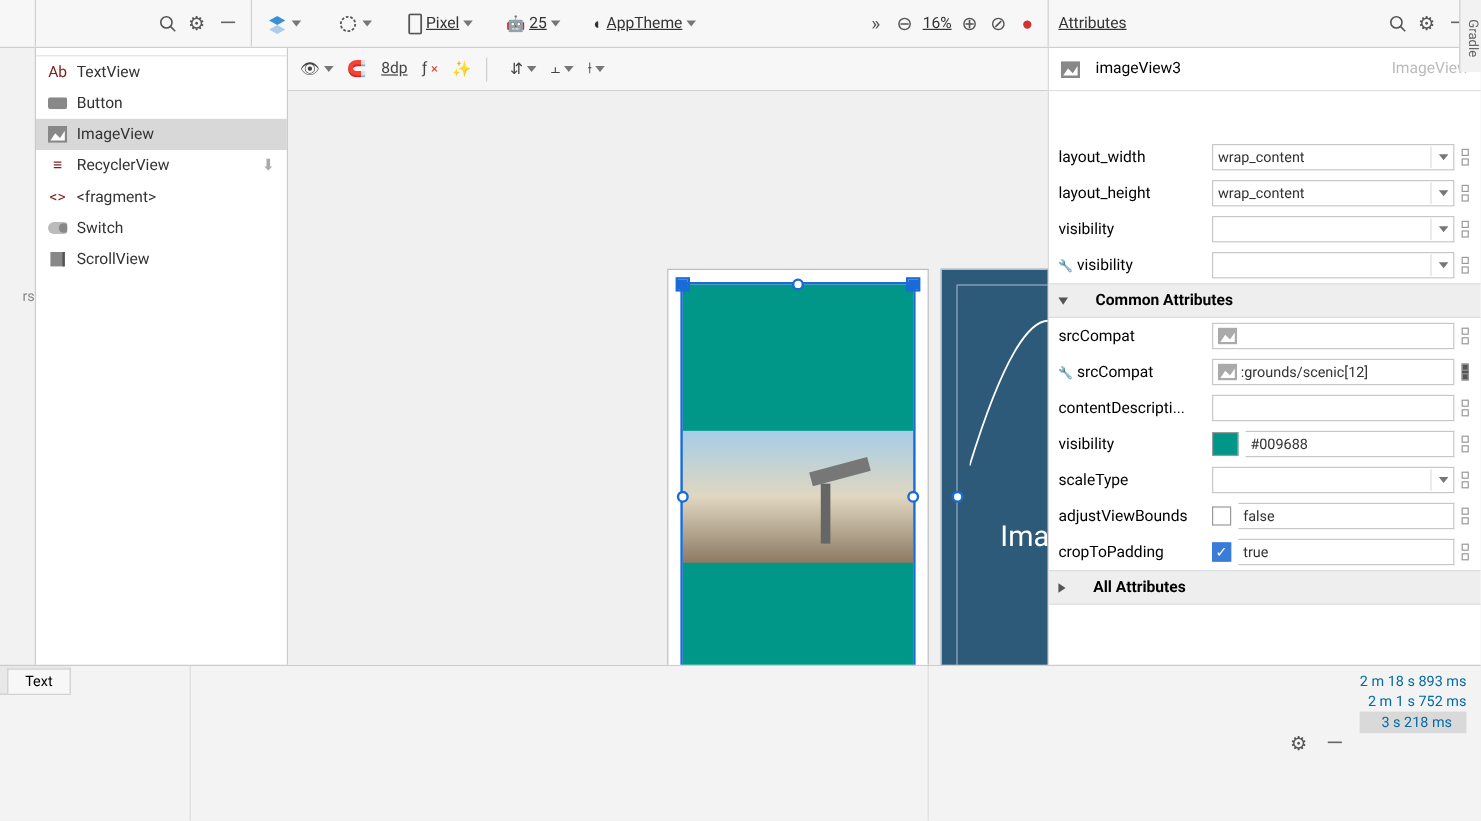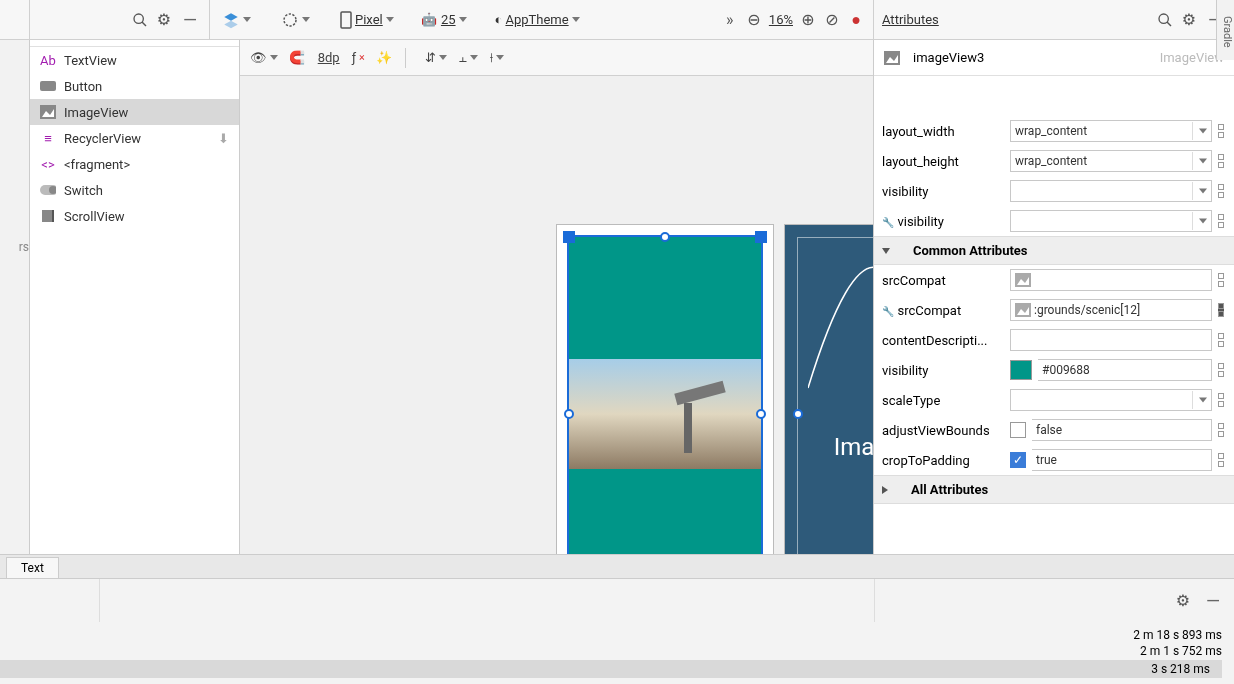--- a/index.html
+++ b/index.html
@@ -17,21 +17,21 @@
 .minus-btn { font-size: 18px; color: #666; cursor: pointer; padding: 0 4px; }
 
 
 .middle { display: flex; flex: 1; min-height: 0; }
 
 
 .palette { width: 210px; border-right: 1px solid #ccc; background: #fff; display: flex; flex-direction: column; }
 .palette-top { height: 7px; border-bottom: 1px solid #e0e0e0; }
 .palette-item { display: flex; align-items: center; gap: 8px; padding: 4px 10px; height: 26px; font-size: 13px; color: #333; cursor: pointer; }
 .palette-item.sel { background: #d8d8d8; }
-.pi-icon { width: 16px; height: 14px; display: inline-flex; align-items: center; justify-content: center; color: #a21caf; }
+.pi-icon { width: 16px; height: 14px; display: inline-flex; align-items: center; justify-content: center; color: #7f1d1d; }
 
 
 .left-stub { width: 30px; border-right: 1px solid #ccc; background: #f2f2f2; color: #888; font-size: 12px; padding-top: 200px; text-align: right; }
 
 
 .canvas-area { flex: 1; display: flex; flex-direction: column; border-right: 1px solid #ccc; }
 .design-toolbar { height: 36px; display: flex; align-items: center; gap: 12px; padding: 0 10px; border-bottom: 1px solid #d0d0d0; background: #f7f7f7; font-size: 13px; color: #444; }
 .dt-item { display: inline-flex; align-items: center; gap: 3px; cursor: pointer; }
 .canvas-surface { flex: 1; position: relative; background: #f0f0f0; overflow: hidden; }
 
@@ -75,28 +75,28 @@
 .attr-section .tri { width: 0; height: 0; border-left: 4px solid transparent; border-right: 4px solid transparent; border-top: 6px solid #555; }
 .attr-section.coll .tri { border-top: 4px solid transparent; border-bottom: 4px solid transparent; border-left: 6px solid #555; border-right: none; }
 .colorbox { width: 22px; height: 20px; border: 1px solid #999; margin-right: 0; }
 .chk { width: 16px; height: 16px; border: 1px solid #999; display: inline-flex; align-items: center; justify-content: center; font-size: 12px; color: #fff; }
 .chk.on { background: #3a7cd8; border-color: #3a7cd8; }
 
 
 .gradle-tab { position: absolute; right: 0; top: 0; width: 18px; height: 60px; writing-mode: vertical-rl; font-size: 11px; color: #666; background: #f2f2f2; border-left: 1px solid #ccc; text-align: center; padding-top: 4px; }
 
 
-.bottom { height: 130px; border-top: 1px solid #ccc; display: flex; flex-direction: column; background: #f3f3f3; }
+.bottom { height: 130px; border-top: 1px solid #ccc; display: flex; flex-direction: row; background: #f3f3f3; }
 .tab-strip { height: 24px; display: flex; align-items: flex-end; border-bottom: 1px solid #ccc; padding-left: 6px; background: #e8e8e8; }
 .tab { padding: 3px 14px; font-size: 12px; border: 1px solid #ccc; border-bottom: none; background: #f7f7f7; }
 .bottom-mid { flex: 1; display: flex; }
 .bottom-mid .col1 { width: 100px; border-right: 1px solid #ddd; }
 .bottom-mid .col2 { flex: 1; }
 .bottom-mid .col3 { width: 360px; border-left: 1px solid #ddd; display: flex; align-items: center; justify-content: flex-end; gap: 10px; padding-right: 10px; color: #777; }
-.status-lines { height: 62px; display: flex; flex-direction: column; justify-content: center; align-items: flex-end; padding-right: 12px; font-size: 12px; color: #000000; gap: 2px; }
+.status-lines { height: 62px; display: flex; flex-direction: column; justify-content: center; align-items: flex-end; padding-right: 12px; font-size: 12px; color: #0369a1; gap: 2px; }
 .last-line { background: #d9d9d9; width: 100%; text-align: right; padding: 2px 12px; }
 
 svg { display: block; }
 </style>
 </head>
 <body>
 
 <div class="root">
 
   <div class="toolbar-row">

